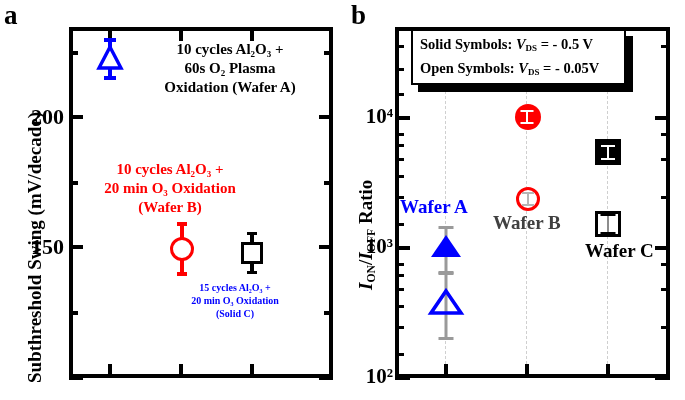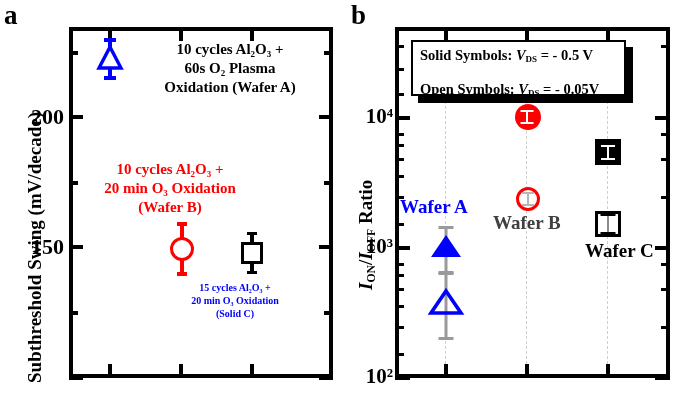--- a/index.html
+++ b/index.html
@@ -190,23 +190,23 @@
   <div class="ticklabel" style="left:0px;top:234px;width:48px;font-size:21px;">10³</div>
   <div class="ticklabel" style="left:0px;top:104px;width:48px;font-size:21px;">10⁴</div>
 
   <div class="tick" style="left:99px;top:364px;width:4px;height:14px;"></div>
   <div class="tick" style="left:180px;top:364px;width:4px;height:14px;"></div>
   <div class="tick" style="left:261px;top:364px;width:4px;height:14px;"></div>
   <div class="tick" style="left:99px;top:27px;width:4px;height:14px;"></div>
   <div class="tick" style="left:180px;top:27px;width:4px;height:14px;"></div>
   <div class="tick" style="left:261px;top:27px;width:4px;height:14px;"></div>
 
-  <div class="legendbox" style="left:66px;top:40px;width:215px;height:56px;padding:3px 7px;">
+  <div class="legendbox" style="left:66px;top:29px;width:215px;height:56px;padding:3px 7px;">
     <div class="legendrow" style="font-size:14.5px;margin-top:2px;"><span>Solid Symbols: </span><i>V</i><sub>DS</sub><span> = - 0.5 V</span></div>
-    <div class="legendrow" style="font-size:14.5px;margin-top:17px;"><span>Open Symbols: </span><i>V</i><sub>DS</sub><span> = - 0.05V</span></div>
+    <div class="legendrow" style="font-size:14.5px;margin-top:7px;"><span>Open Symbols: </span><i>V</i><sub>DS</sub><span> = - 0.05V</span></div>
   </div>
 
   <div class="ebar" style="left:93px;top:226px;width:16px;height:48px;">
     <div class="ebar-line" style="top:0;width:3px;height:48px;background:#9a9a9a;"></div>
     <div class="ebar-cap" style="top:0;width:15px;height:3px;background:#9a9a9a;"></div>
     <div class="ebar-cap" style="top:45px;width:15px;height:3px;background:#9a9a9a;"></div>
   </div>
   <div class="ebar" style="left:93px;top:272px;width:16px;height:68px;">
     <div class="ebar-line" style="top:0;width:3px;height:68px;background:#9a9a9a;"></div>
     <div class="ebar-cap" style="top:0;width:15px;height:3px;background:#9a9a9a;"></div>

